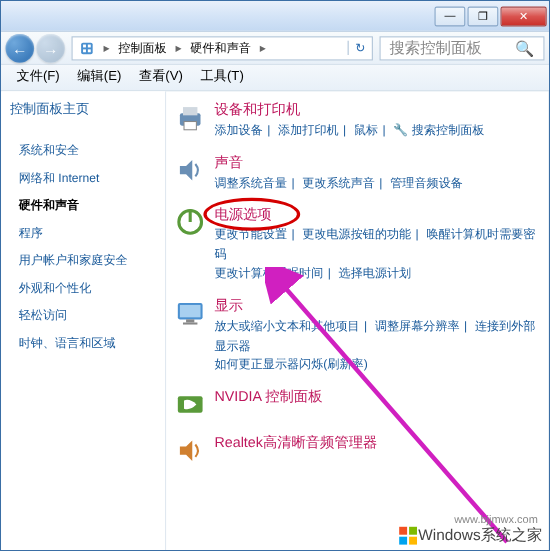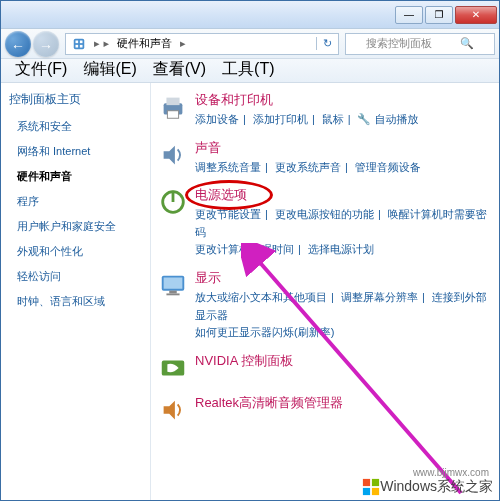--- a/index.html
+++ b/index.html
@@ -13,29 +13,29 @@
 .win-max { background: linear-gradient(#f0f6fc, #d8e6f5); }
 .win-close { width: 42px; background: linear-gradient(to bottom, #e9a3a0 0%, #d9534f 50%, #c9302c 100%); color: #fff; border-color: #a94442; }
 
 .navbar { height: 30px; background: linear-gradient(#f7fafc, #e8f0f8); display: flex; align-items: center; padding: 0 4px; border-bottom: 1px solid #d0dce8; gap: 2px; }
 .nav-btn { width: 26px; height: 26px; border-radius: 50%; background: radial-gradient(circle at 30% 30%, #6fa8dc, #2a6cb0); display: flex; align-items: center; justify-content: center; color: #fff; font-size: 14px; cursor: pointer; box-shadow: inset 0 1px 2px rgba(255,255,255,0.5), 0 1px 2px rgba(0,0,0,0.2); }
 .nav-btn.disabled { background: radial-gradient(circle at 30% 30%, #bcd0e4, #8fa8c0); opacity: 0.7; }
 .breadcrumb { flex: 1; height: 22px; border: 1px solid #b0c4d8; background: #fff; display: flex; align-items: center; font-size: 11px; margin: 0 4px; }
 .bc-seg { padding: 0 6px; display: flex; align-items: center; height: 100%; cursor: pointer; }
 .bc-sep { color: #666; padding: 0 2px; }
 .bc-refresh { width: 22px; border-left: 1px solid #b0c4d8; display: flex; align-items: center; justify-content: center; color: #2a6cb0; cursor: pointer; }
-.searchbox { width: 150px; height: 22px; border: 1px solid #b0c4d8; background: #fff; display: flex; align-items: center; font-size: 11px; color: #888; padding: 0 20px; }
+.searchbox { width: 150px; height: 22px; border: 1px solid #b0c4d8; background: #fff; display: flex; align-items: center; font-size: 14px; color: #888; padding: 0 8px; }
 .searchbox .mag { margin-left: auto; color: #2a6cb0; }
 
-.menubar { height: 24px; background: linear-gradient(#f4f8fc, #e8f0f8); display: flex; align-items: flex-end; padding: 0 6px; font-size: 16px; border-bottom: 1px solid #d0dce8; }
+.menubar { height: 24px; background: linear-gradient(#f4f8fc, #e8f0f8); display: flex; align-items: flex-start; padding: 0 6px; font-size: 12px; border-bottom: 1px solid #d0dce8; }
 .menu-item { padding: 2px 8px; cursor: pointer; }
 
 .body-area { display: flex; height: calc(100% - 82px); }
 .sidebar { width: 150px; background: #fff; padding: 8px 4px 8px 8px; font-size: 11px; border-right: 1px solid #e0e8f0; }
-.sb-title { color: #1a5a9a; font-size: 12px; margin-bottom: 6px; cursor: pointer; }
+.sb-title { color: #1a5a9a; font-size: 12px; margin-bottom: 16px; cursor: pointer; }
 .sb-item { color: #1a5a9a; padding: 5px 0 5px 8px; cursor: pointer; }
 .sb-item.active { font-weight: bold; color: #000; }
 
 .content { flex: 1; padding: 8px 6px; overflow-y: auto; font-size: 11px; position: relative; }
 .cat { display: flex; margin-bottom: 10px; }
 .cat-icon { width: 32px; height: 32px; flex-shrink: 0; margin-right: 6px; display: flex; align-items: center; justify-content: center; }
 .cat-body { flex: 1; }
 .cat-title { color: #be185d; font-size: 13px; margin-bottom: 2px; cursor: pointer; }
 .cat-links { color: #1a5a9a; font-size: 11px; line-height: 1.6; }
 .cat-link { color: #1a5a9a; cursor: pointer; text-align: right; }
@@ -68,20 +68,21 @@
       <span class="bc-seg">
         <svg width="14" height="14" viewBox="0 0 16 16">
             <rect x="2" y="2" width="12" height="12" fill="#4a90d0" rx="2"></rect>
             <rect x="4" y="4" width="3" height="3" fill="#fff"></rect>
             <rect x="9" y="4" width="3" height="3" fill="#fff"></rect>
             <rect x="4" y="9" width="3" height="3" fill="#fff"></rect>
             <rect x="9" y="9" width="3" height="3" fill="#fff"></rect>
           </svg>
       </span>
       <span class="bc-sep">▸</span>
+      <span class="bc-seg">控制面板</span>
       <span class="bc-sep">▸</span>
       <span class="bc-seg">硬件和声音</span>
       <span class="bc-sep">▸</span>
       <span class="bc-refresh" style="margin-left:auto">↻</span>
     </div>
     <div class="searchbox">
       <span>搜索控制面板</span>
       <span class="mag">🔍</span>
     </div>
   </div>
@@ -116,21 +117,21 @@
               <rect x="9" y="6" width="14" height="8" fill="#d0d8e0"></rect>
               <rect x="10" y="20" width="12" height="8" fill="#fff" stroke="#888"></rect>
             </svg>
         </div>
         <div class="cat-body">
           <div class="cat-title">设备和打印机</div>
           <div class="cat-links">
             <span class="cat-link">添加设备</span><span class="cat-sep">|</span>
             <span class="cat-link">添加打印机</span><span class="cat-sep">|</span>
             <span class="cat-link">鼠标</span><span class="cat-sep">|</span>
-            <span class="cat-link">🔧 自动播放</span>
+            <span class="cat-link">🔧 搜索控制面板</span>
           </div>
         </div>
       </div>
 
 
       <div class="cat">
         <div class="cat-icon">
           <svg class="icon-svg" viewBox="0 0 32 32">
               <polygon points="6,12 12,12 18,6 18,26 12,20 6,20" fill="#6a8fb5"></polygon>
               <path d="M21 10 Q26 16 21 22" stroke="#6a8fb5" fill="none" stroke-width="2"></path>

